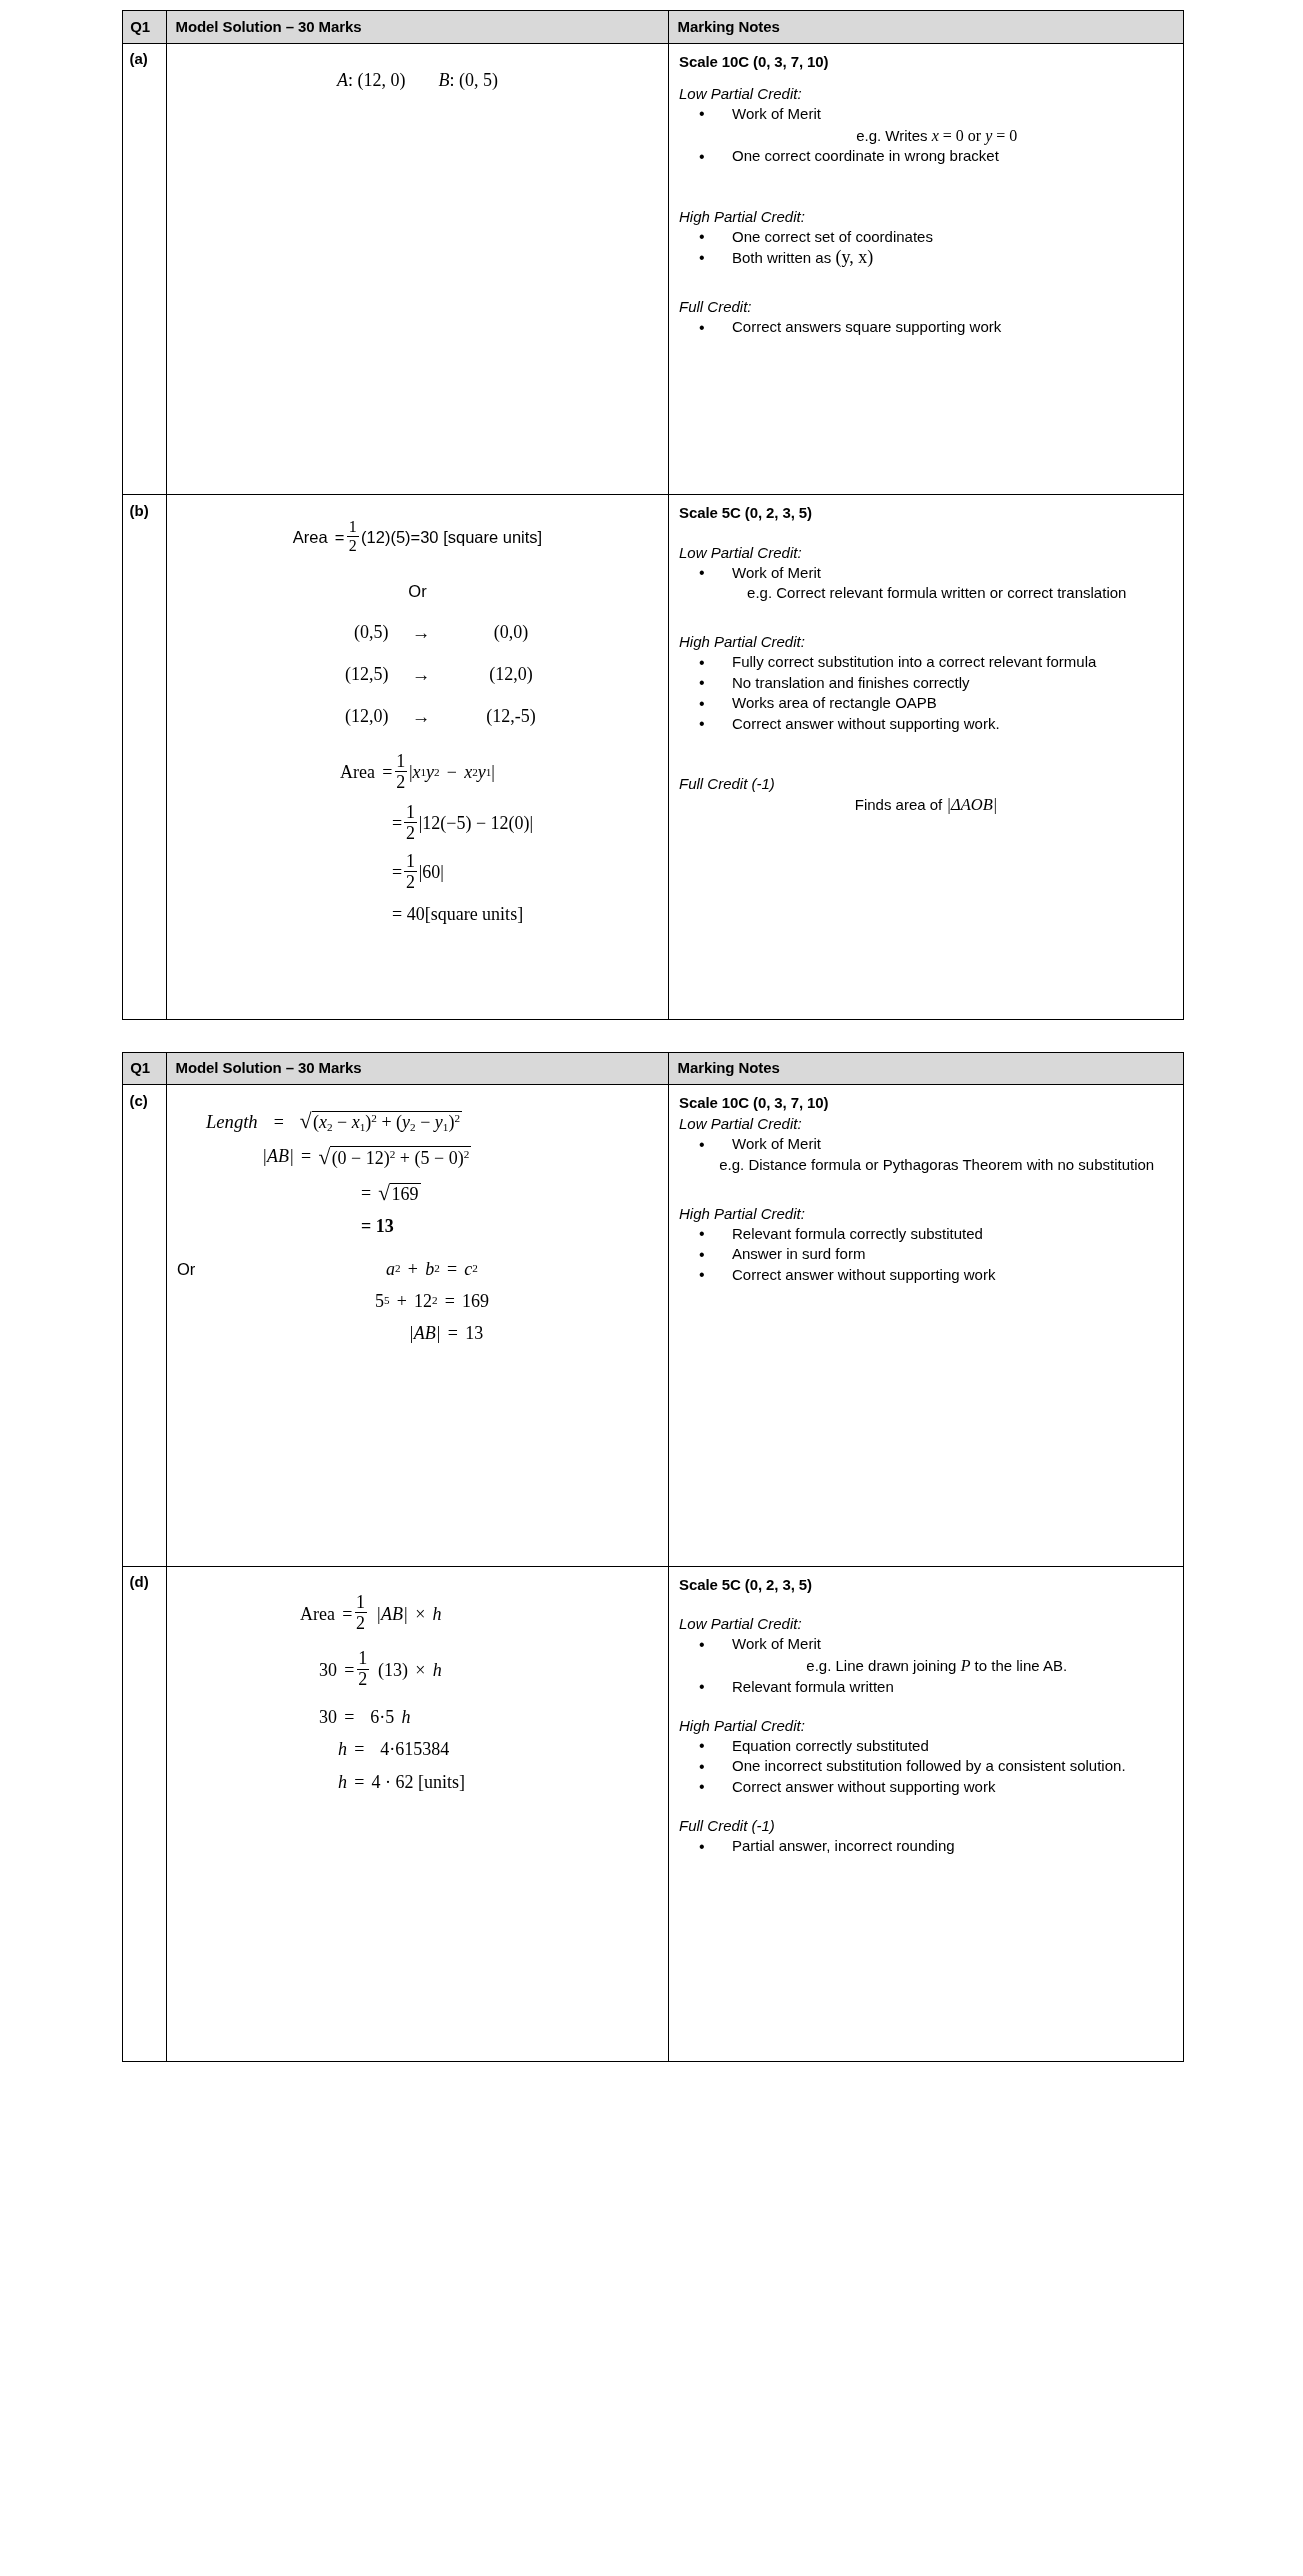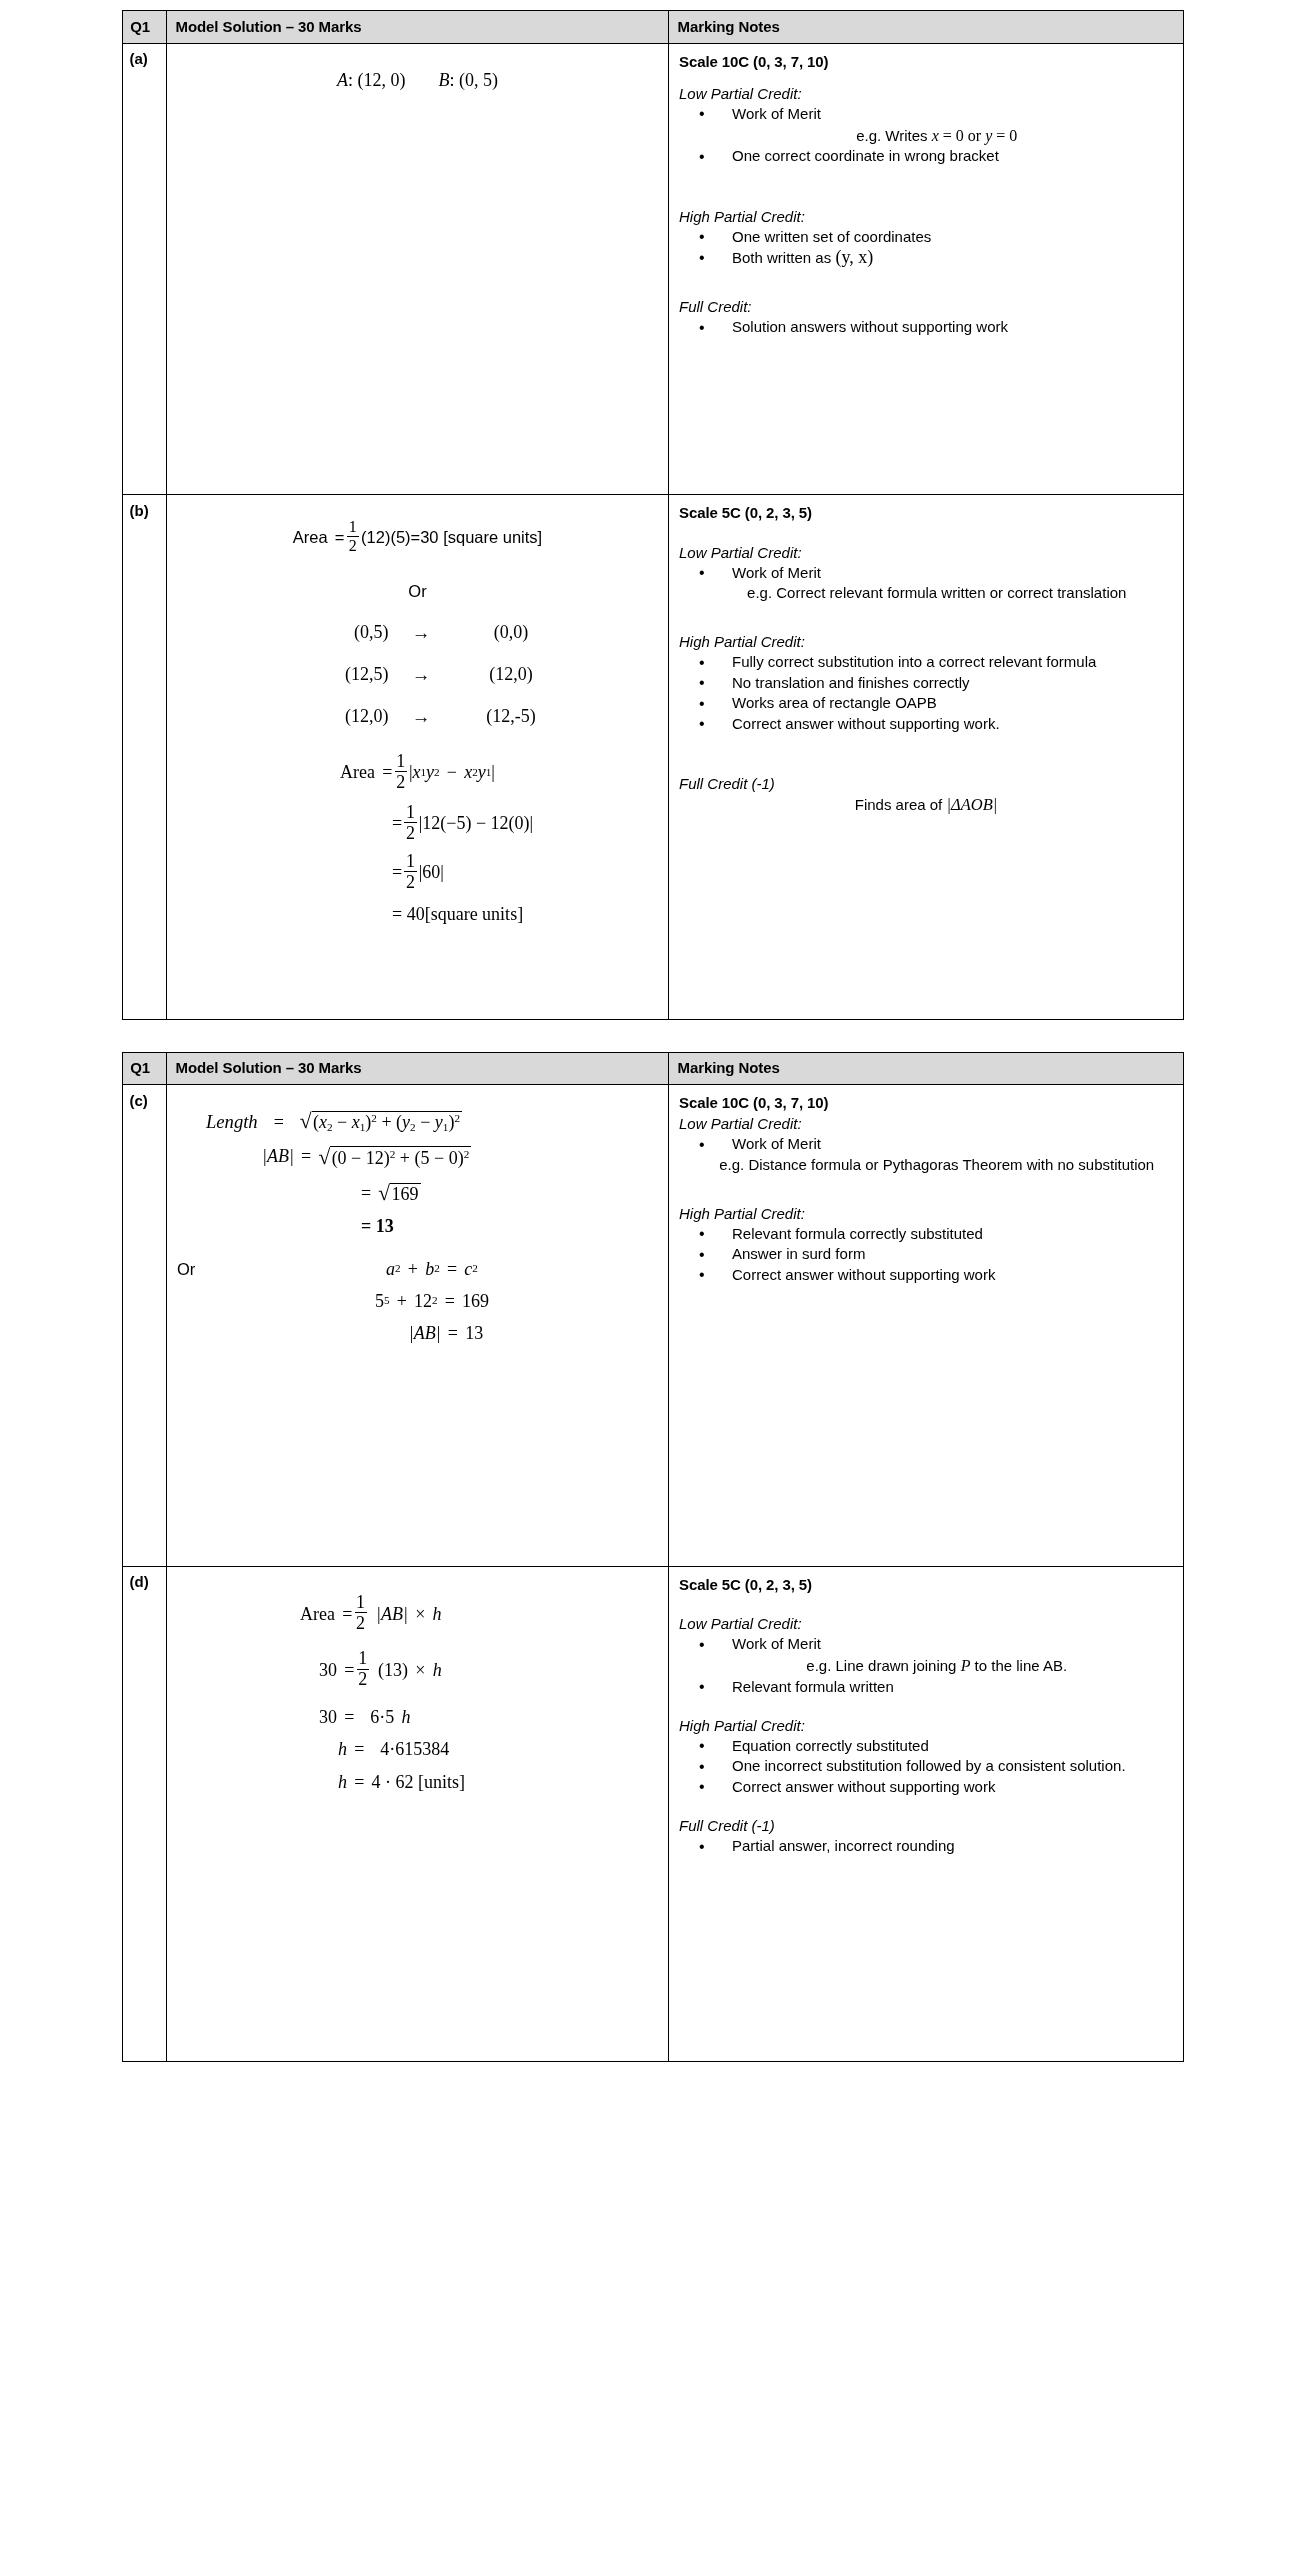--- a/index.html
+++ b/index.html
@@ -285,31 +285,31 @@
             <span>e.g. Writes </span><span class="mvar" style="font-size:16px;">x</span><span class="mwordserif" style="font-size:16px;"> = 0 or </span><span class="mvar" style="font-size:16px;">y</span><span class="mwordserif" style="font-size:16px;"> = 0</span>
           </p>
           <ul class="bullets">
             <li>One correct coordinate in wrong bracket</li>
           </ul>
 
           <div class="gap-xl"></div>
 
           <p class="credit">High Partial Credit:</p>
           <ul class="bullets">
-            <li>One written set of coordinates</li>
+            <li>One correct set of coordinates</li>
             <li>
               <span>Both written as </span><span class="math" style="font-size:18px;">(y, x)</span>
             </li>
           </ul>
 
           <div class="gap-l"></div>
 
           <p class="credit">Full Credit:</p>
           <ul class="bullets">
-            <li>Solution answers without supporting work</li>
+            <li>Correct answers square supporting work</li>
           </ul>
         </td>
       </tr>
 
       <tr>
         <td class="part">(b)</td>
 
         <td class="model" style="height:502px;">
           <div class="eqline eq-center eq-row math" style="margin-top:16px;">
             <span class="mword">Area</span>

